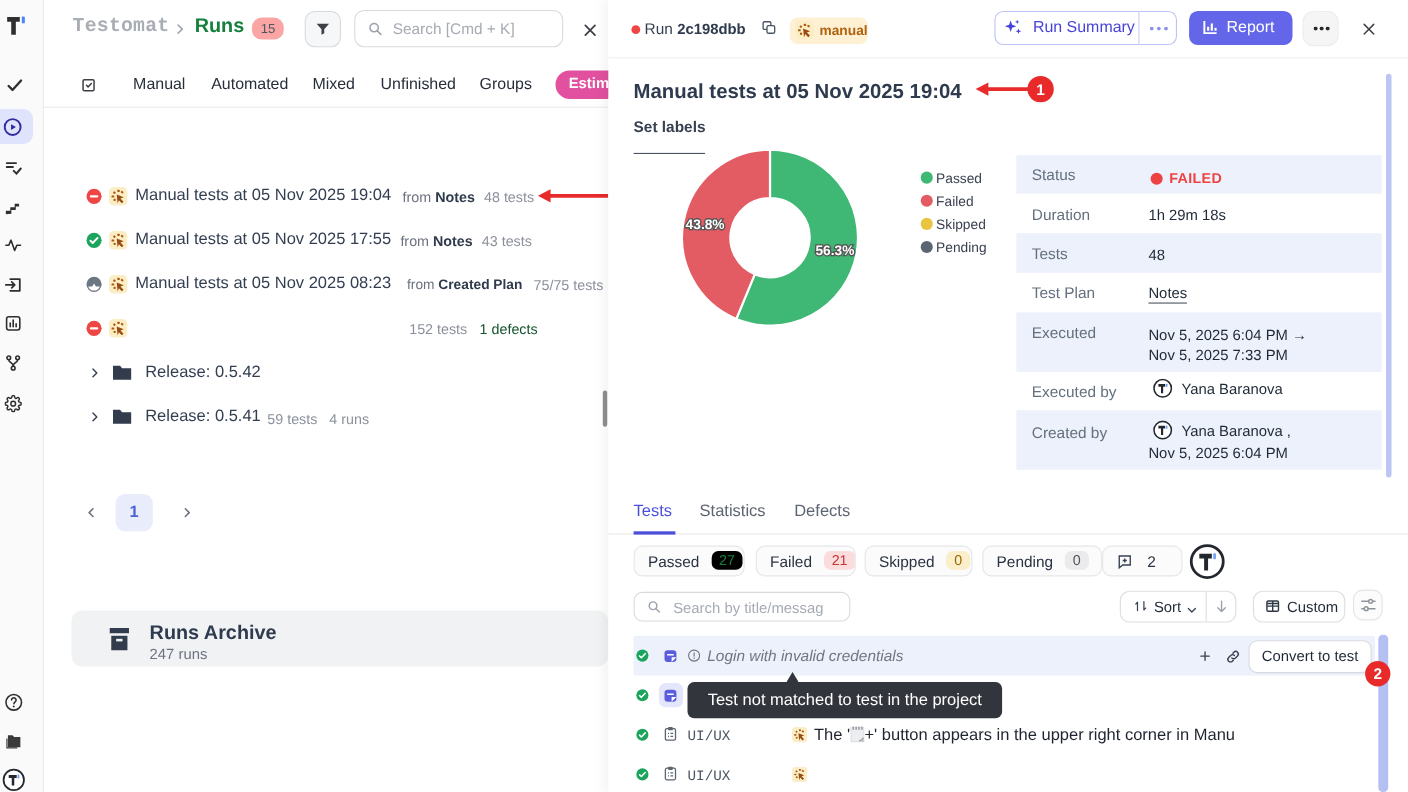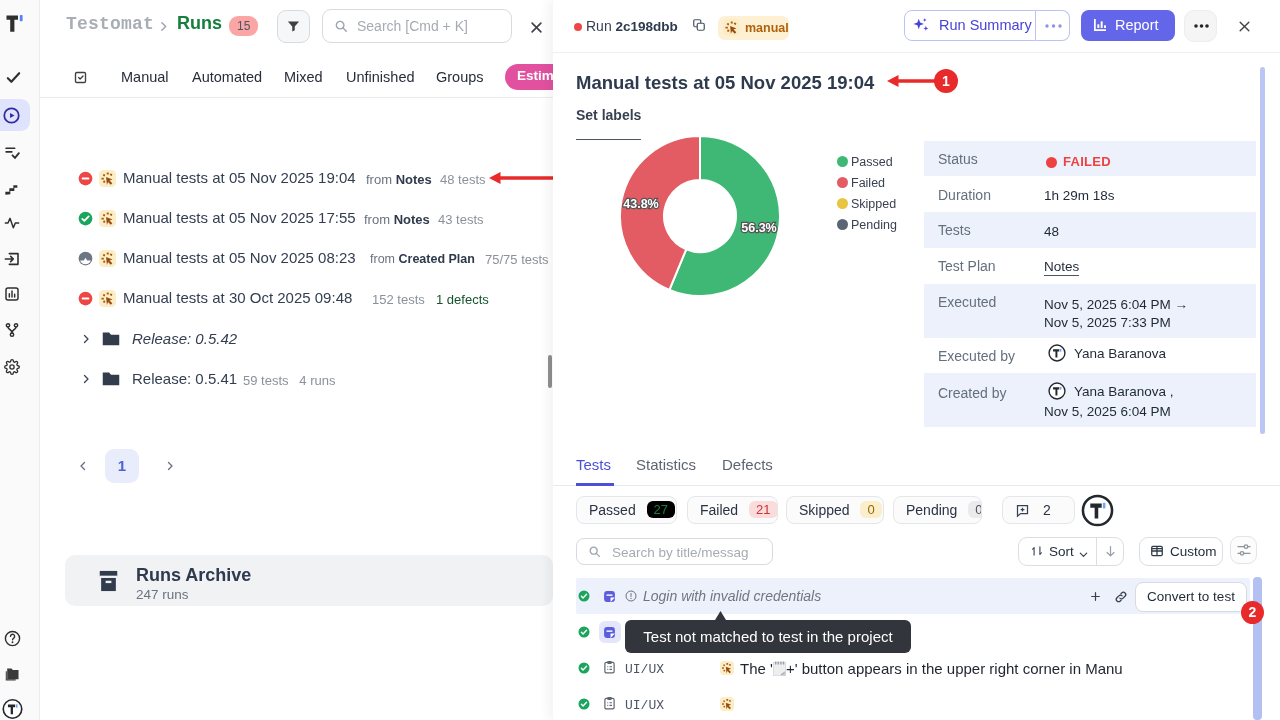--- a/index.html
+++ b/index.html
@@ -179,31 +179,30 @@
   <div class="abs" style="left:83px;top:249px;font-size:15px;color:#333e50;">Manual tests at 05 Nov 2025 08:23</div>
   <div class="abs" style="left:330px;top:252px;font-size:12.5px;color:#6b7280;">from <b style="color:#2f3a4c;">Created Plan</b></div>
   <div class="abs" style="left:445px;top:252px;font-size:13px;color:#8b919b;">75/75 tests</div>
 
   <svg class="abs" style="left:38px;top:291px" width="15" height="15" viewBox="0 0 24 24">
       <use href="#minus"></use>
     </svg>
   <svg class="abs" style="left:59px;top:290px" width="17" height="17" viewBox="0 0 17 17">
       <use href="#em"></use>
     </svg>
-  <div class="abs" style="left:83px;top:289px;font-size:15px;color:#333e50;">Manual tests at 30 Oct 2025 09:48</div>
   <div class="abs" style="left:332px;top:292px;font-size:13px;color:#8b919b;">152 tests</div>
   <div class="abs" style="left:396px;top:292px;font-size:13px;color:#14532d;">1 defects</div>
 
   <svg class="abs" style="left:40px;top:333px" width="12" height="12" viewBox="0 0 24 24">
       <use href="#chevr"></use>
     </svg>
   <svg class="abs" style="left:62px;top:331px" width="18" height="15" viewBox="0 0 24 20" fill="#323c4d">
       <path d="M1 2h8.5l2.5 3H23v14H1z"></path>
     </svg>
-  <div class="abs" style="left:92px;top:330px;font-size:15px;color:#333e50;font-style:italic;">Release: 0.5.42</div>
+  <div class="abs" style="left:92px;top:330px;font-size:15px;color:#333e50;">Release: 0.5.42</div>
 
   <svg class="abs" style="left:40px;top:373px" width="12" height="12" viewBox="0 0 24 24">
       <use href="#chevr"></use>
     </svg>
   <svg class="abs" style="left:62px;top:371px" width="18" height="15" viewBox="0 0 24 20" fill="#323c4d">
       <path d="M1 2h8.5l2.5 3H23v14H1z"></path>
     </svg>
   <div class="abs" style="left:92px;top:370px;font-size:15px;color:#333e50;">Release: 0.5.41</div>
   <div class="abs" style="left:203px;top:373px;font-size:13px;color:#8b919b;">59 tests&nbsp;&nbsp;&nbsp;4 runs</div>
 
@@ -332,21 +331,21 @@
 
   <div class="abs" style="left:23px;top:456px;font-size:15px;color:#4c50d9;">Tests</div>
   <div class="abs" style="left:83px;top:456px;font-size:15px;color:#5d6572;">Statistics</div>
   <div class="abs" style="left:169px;top:456px;font-size:15px;color:#5d6572;">Defects</div>
   <div class="abs" style="left:0;top:485px;width:727px;height:1px;background:#e9eaec;"></div>
   <div class="abs" style="left:23px;top:483px;width:38px;height:2.5px;background:#4c50d9;"></div>
 
   <div class="abs pill" style="left:23px;width:101px;">Passed <span class="cnt" style="background:#000000;color:#17803d;">27</span></div>
   <div class="abs pill" style="left:134px;width:91px;">Failed <span class="cnt" style="background:#fbdcdc;color:#c93434;">21</span></div>
   <div class="abs pill" style="left:233px;width:98px;">Skipped <span class="cnt" style="background:#faeecb;color:#9a6700;">0</span></div>
-  <div class="abs pill" style="left:340px;width:89px;">Pending <span class="cnt" style="background:#ebebed;color:#52525b;">0</span></div>
+  <div class="abs pill" style="left:340px;width:109px;">Pending <span class="cnt" style="background:#ebebed;color:#52525b;">0</span></div>
   <div class="abs pill" style="left:449px;width:73px;"><svg width="15" height="15" viewBox="0 0 24 24" fill="none" stroke="#374151" stroke-width="2" style="display:inline-block;vertical-align:-3px;">
         <path d="M4 4h16v13H9l-5 4z"></path>
         <path d="M12 7.5v6M9 10.5h6"></path>
       </svg><span style="margin-left:13px;">2</span></div>
   <svg class="abs" style="left:528px;top:494px" width="33" height="33" viewBox="0 0 22 22">
       <use href="#tav"></use>
     </svg>
 
   <div class="abs" style="left:23px;top:538px;width:197px;height:27px;border:1px solid #d7dade;border-radius:8px;background:#fff;"></div>
   <svg class="abs" style="left:35px;top:545px" width="13" height="13" viewBox="0 0 24 24" fill="none" stroke="#9ca3af" stroke-width="2.4">

